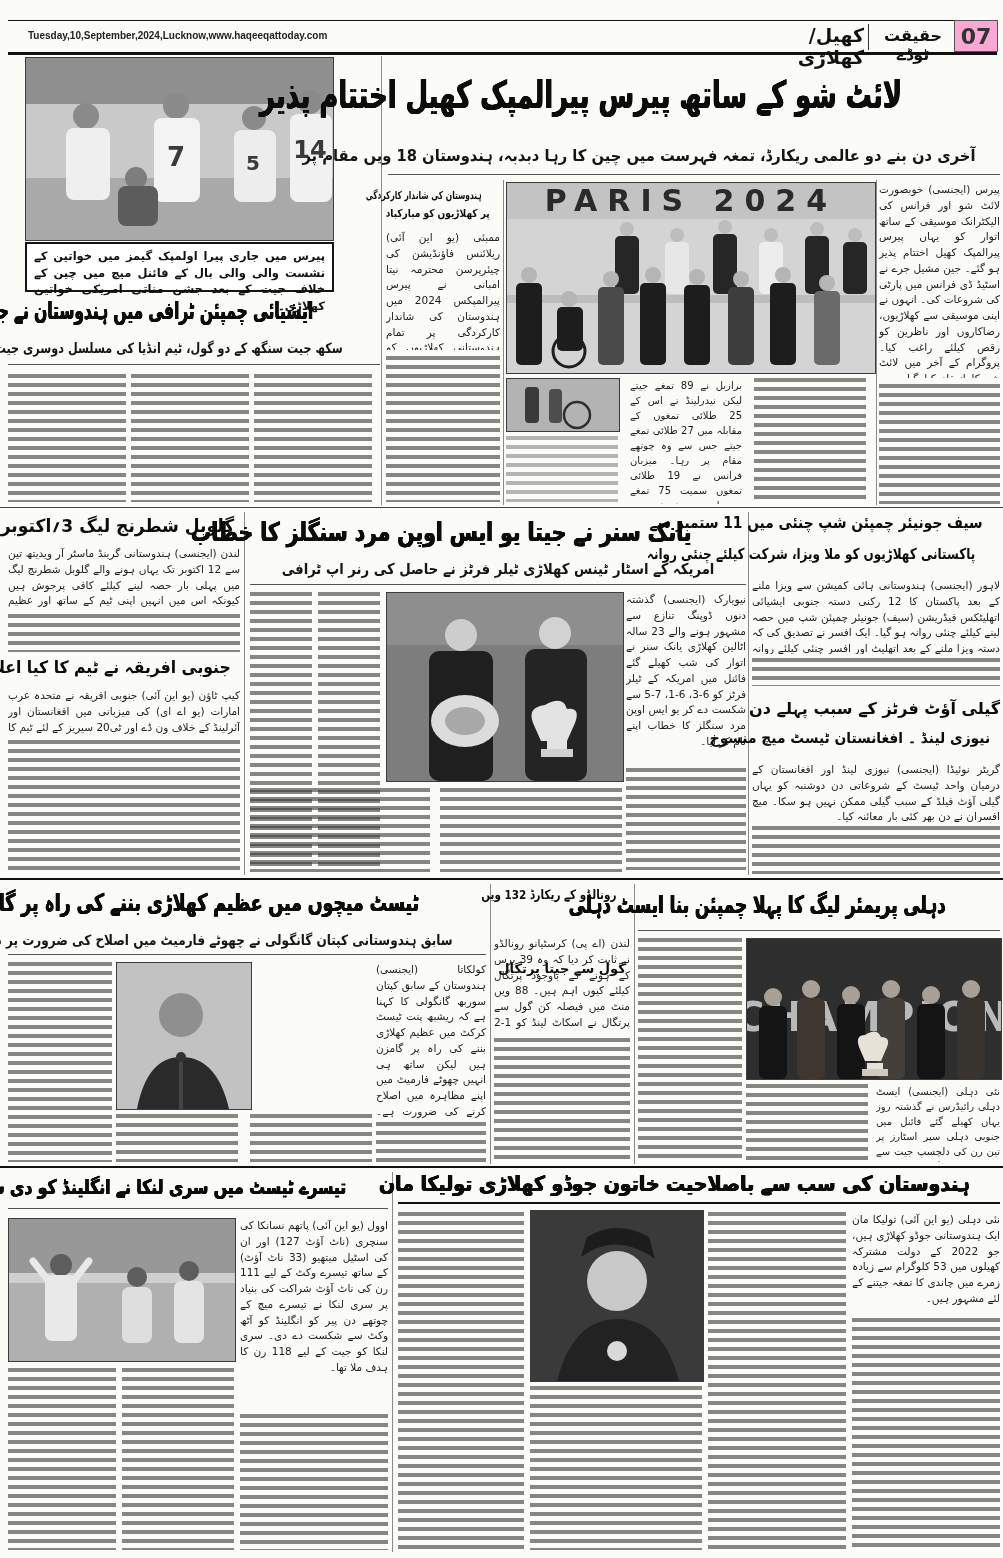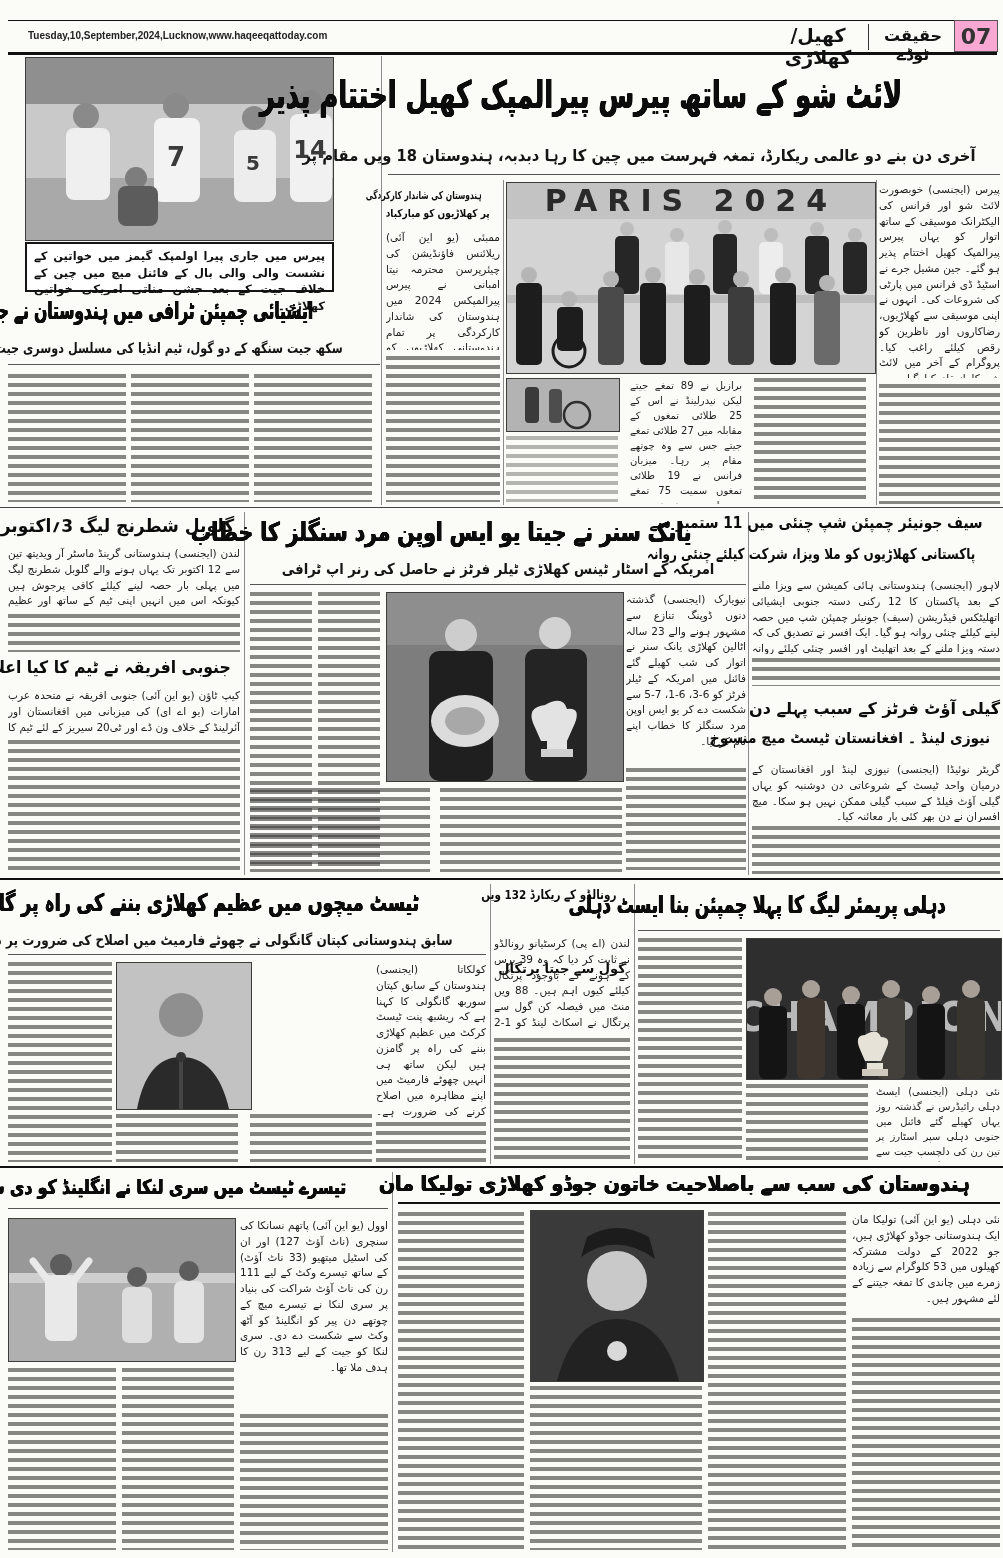--- a/index.html
+++ b/index.html
@@ -28,21 +28,21 @@
          justify-content:center;font-weight:700;font-size:22px;color:#333;}
   svg{display:block;}
 </style>
 </head>
 <body>
 
 <div class="page">
 
   <div class="abs rule-h" style="left:8px;top:20px;width:987px;height:1px;"></div>
   <div class="abs eng" style="left:28px;top:30px;width:460px;height:18px;font-size:10px;font-weight:700;color:#222;">Tuesday,10,September,2024,Lucknow,www.haqeeqattoday.com</div>
-  <div class="abs rtl" style="left:772px;top:24px;width:92px;height:26px;font-size:19px;font-weight:700;text-align:center;">کھیل/کھلاڑی</div>
+  <div class="abs rtl" style="left:772px;top:24px;width:92px;height:26px;font-size:19px;font-weight:700;">کھیل/کھلاڑی</div>
   <div class="abs" style="left:868px;top:24px;width:1px;height:26px;background:#333;"></div>
   <div class="abs rtl" style="left:876px;top:26px;width:74px;height:24px;font-size:16px;font-weight:700;text-align:center;">حقیقت ٹوڈے</div>
   <div class="abs pgnum" style="left:954px;top:20px;width:42px;height:30px;">07</div>
   <div class="abs rule-h" style="left:8px;top:52px;width:989px;height:3px;"></div>
 
   <div class="abs photo" style="left:25px;top:57px;width:307px;height:182px;">
     <svg width="307" height="182" viewBox="0 0 307 182">
       <rect width="307" height="182" fill="#c9c9c9"></rect>
       <rect y="120" width="307" height="62" fill="#a9a9a9"></rect>
       <rect x="0" y="0" width="307" height="46" fill="#8f8f8f"></rect>
@@ -258,21 +258,21 @@
         <rect y="54" width="226" height="10" fill="#cfcfcf"></rect>
       <circle cx="52" cy="46" r="11" fill="#5d5d5d"></circle>
         <rect x="36" y="56" width="32" height="66" rx="7" fill="#e9e9e9"></rect>
       <path d="M38 60 l-14 -18 M66 60 l14 -18" stroke="#e9e9e9" stroke-width="7" stroke-linecap="round"></path>
       <circle cx="128" cy="58" r="10" fill="#5d5d5d"></circle>
         <rect x="113" y="68" width="30" height="56" rx="7" fill="#dedede"></rect>
       <circle cx="180" cy="52" r="10" fill="#5d5d5d"></circle>
         <rect x="165" y="62" width="30" height="62" rx="7" fill="#e4e4e4"></rect>
     </svg>
   </div>
-  <div class="abs lede" style="left:240px;top:1218px;width:148px;height:190px;">اوول (یو این آئی) پاتھم نسانکا کی سنچری (ناٹ آؤٹ 127) اور ان کی اسٹیل میتھیو (33 ناٹ آؤٹ) کے ساتھ تیسرے وکٹ کے لیے 111 رن کی ناٹ آؤٹ شراکت کی بنیاد پر سری لنکا نے تیسرے میچ کے چوتھے دن پیر کو انگلینڈ کو آٹھ وکٹ سے شکست دے دی۔ سری لنکا کو جیت کے لیے 313 رن کا ہدف ملا تھا۔</div>
+  <div class="abs lede" style="left:240px;top:1218px;width:148px;height:190px;">اوول (یو این آئی) پاتھم نسانکا کی سنچری (ناٹ آؤٹ 127) اور ان کی اسٹیل میتھیو (33 ناٹ آؤٹ) کے ساتھ تیسرے وکٹ کے لیے 111 رن کی ناٹ آؤٹ شراکت کی بنیاد پر سری لنکا نے تیسرے میچ کے چوتھے دن پیر کو انگلینڈ کو آٹھ وکٹ سے شکست دے دی۔ سری لنکا کو جیت کے لیے 118 رن کا ہدف ملا تھا۔</div>
   <div class="abs greek" style="left:240px;top:1414px;width:148px;height:136px;"></div>
   <div class="abs greek" style="left:8px;top:1368px;width:108px;height:182px;"></div>
   <div class="abs greek" style="left:122px;top:1368px;width:112px;height:182px;"></div>
 
   <div class="abs rule-v" style="left:392px;top:1172px;height:380px;"></div>
 
   <span class="abs hl heavy" style="left:398px;top:1172px;width:602px;font-size:21px;transform:scaleX(.90);">ہندوستان کی سب سے باصلاحیت خاتون جوڈو کھلاڑی تولیکا مان</span>
   <div class="abs rule-h" style="left:398px;top:1202px;width:602px;height:2px;"></div>
   <div class="abs greek" style="left:398px;top:1212px;width:126px;height:338px;"></div>
   <div class="abs photo" style="left:530px;top:1210px;width:172px;height:170px;">

